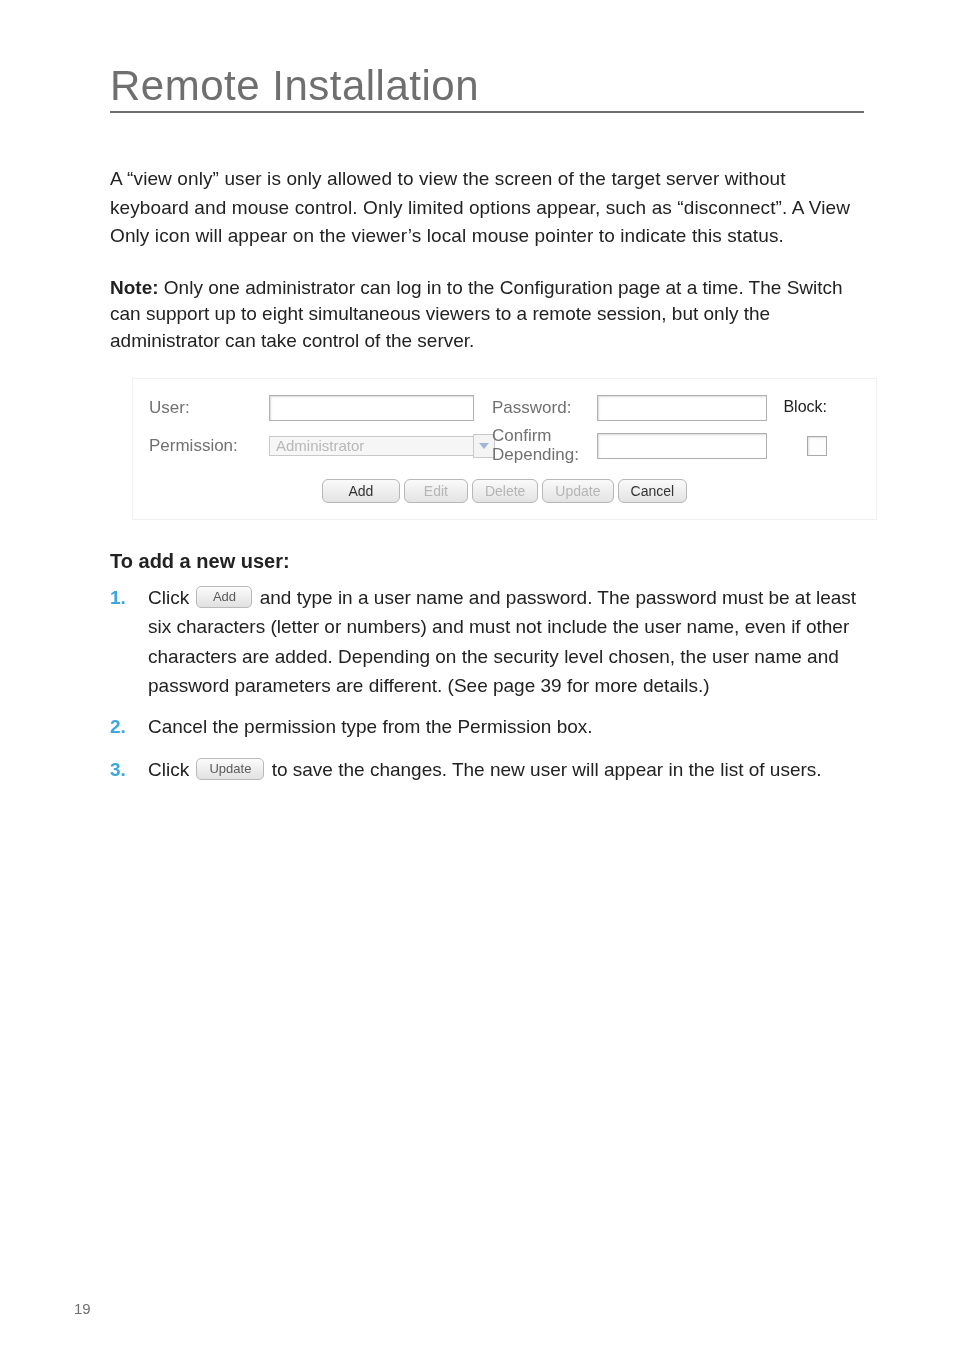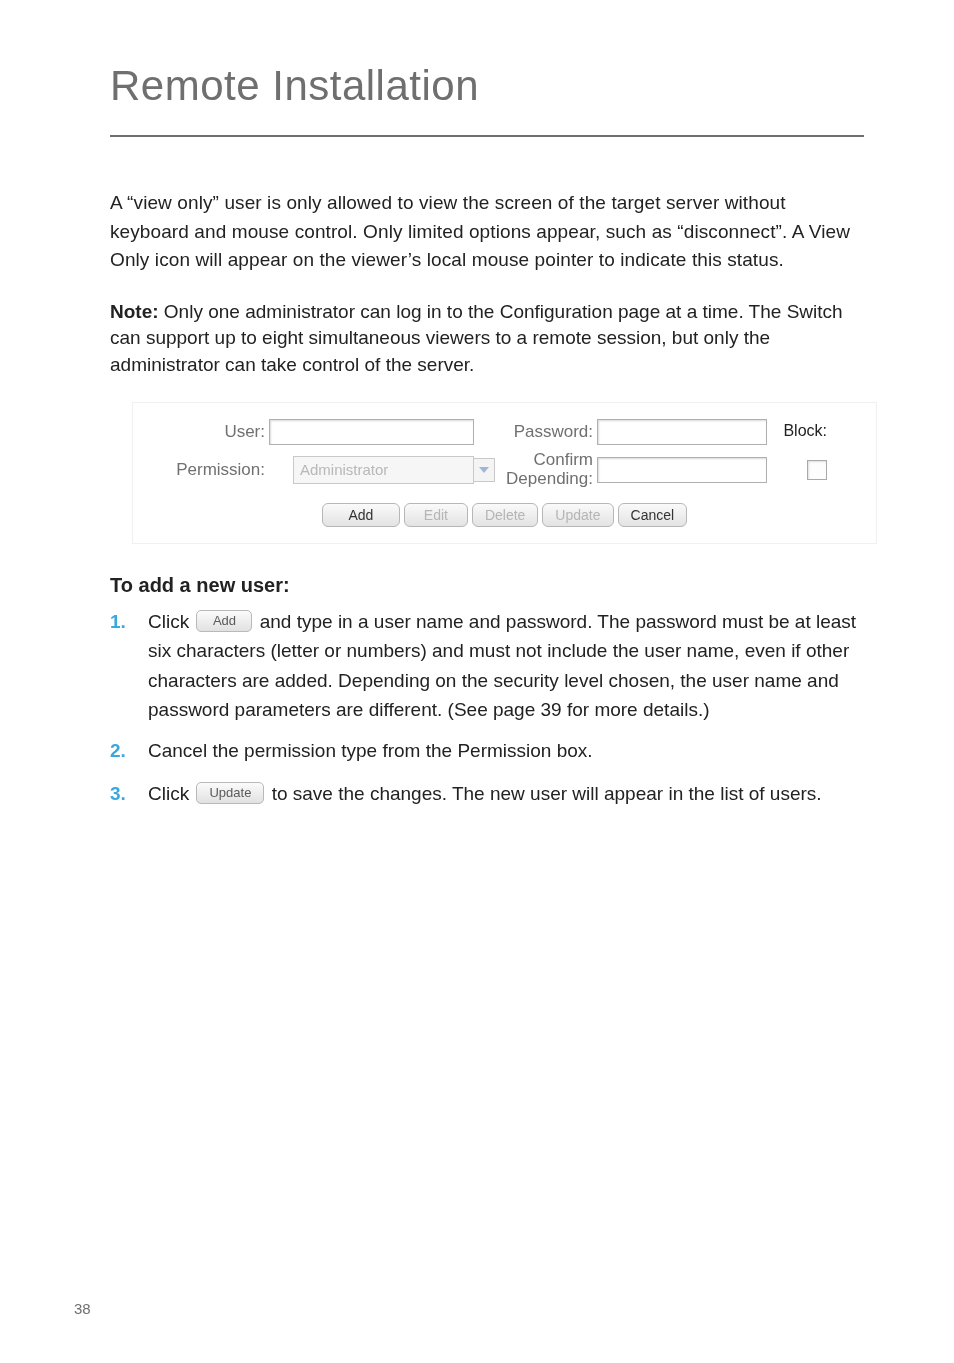--- a/index.html
+++ b/index.html
@@ -10,21 +10,21 @@
     padding: 62px 90px 50px 110px;
     position: relative;
   }
   .chapter-title {
     font-family: "Arial Narrow", Arial, sans-serif;
     font-stretch: condensed;
     font-size: 42px;
     color: #6f6f6f;
     letter-spacing: 0.5px;
     font-weight: 400;
-    margin-bottom: 25px;
+    margin-bottom: 1px;
   }
   .title-rule {
     border: none;
     border-top: 2px solid #6f6f6f;
     margin-bottom: 52px;
     width: 100%;
   }
   .section-heading {
     font-family: "Arial Narrow", Arial, sans-serif;
     font-stretch: condensed;
@@ -61,39 +61,38 @@
     display: grid;
     grid-template-columns: 120px 205px 18px 105px 170px 60px 40px;
     align-items: center;
     row-gap: 6px;
     padding: 6px 12px 0 16px;
   }
   .form-label {
     font-family: Arial, sans-serif;
     font-size: 17px;
     color: #707070;
-    text-align: right;
-    padding-right: 4px;
+    text-align: left;
+    padding-right: 16px;
   }
   .form-input {
     height: 26px;
     background: #ffffff;
     border: 1px solid #b0b0b0;
     box-shadow: inset 1px 1px 2px rgba(0,0,0,0.15);
   }
   .dropdown {
-    height: 28px;
+    height: 20px;
     display: flex;
     align-items: center;
     background: #f6f6f6;
     border: 1px solid #c9c9c9;
     color: #b8b8b8;
     padding-left: 6px;
     font-size: 15px;
-    margin-left: 24px;
   }
   .dropdown-arrow {
     width: 22px;
     height: 24px;
     background: #f4f4f4;
     border: 1px solid #c9c9c9;
     display: flex;
     align-items: center;
     justify-content: center;
     color: #9fb7d4;
@@ -257,14 +256,14 @@
     </li>
     <li>
       <span class="num">3.</span>
       <span class="item-body">
         <span>Click</span>
         <span class="inline-btn">Update</span><span> to save the changes. The new user will appear in the list of users.</span>
       </span>
     </li>
   </ol>
 
-  <div class="page-number">38</div>
+  <div class="page-number">19</div>
 </div>
 
 </body></html>

